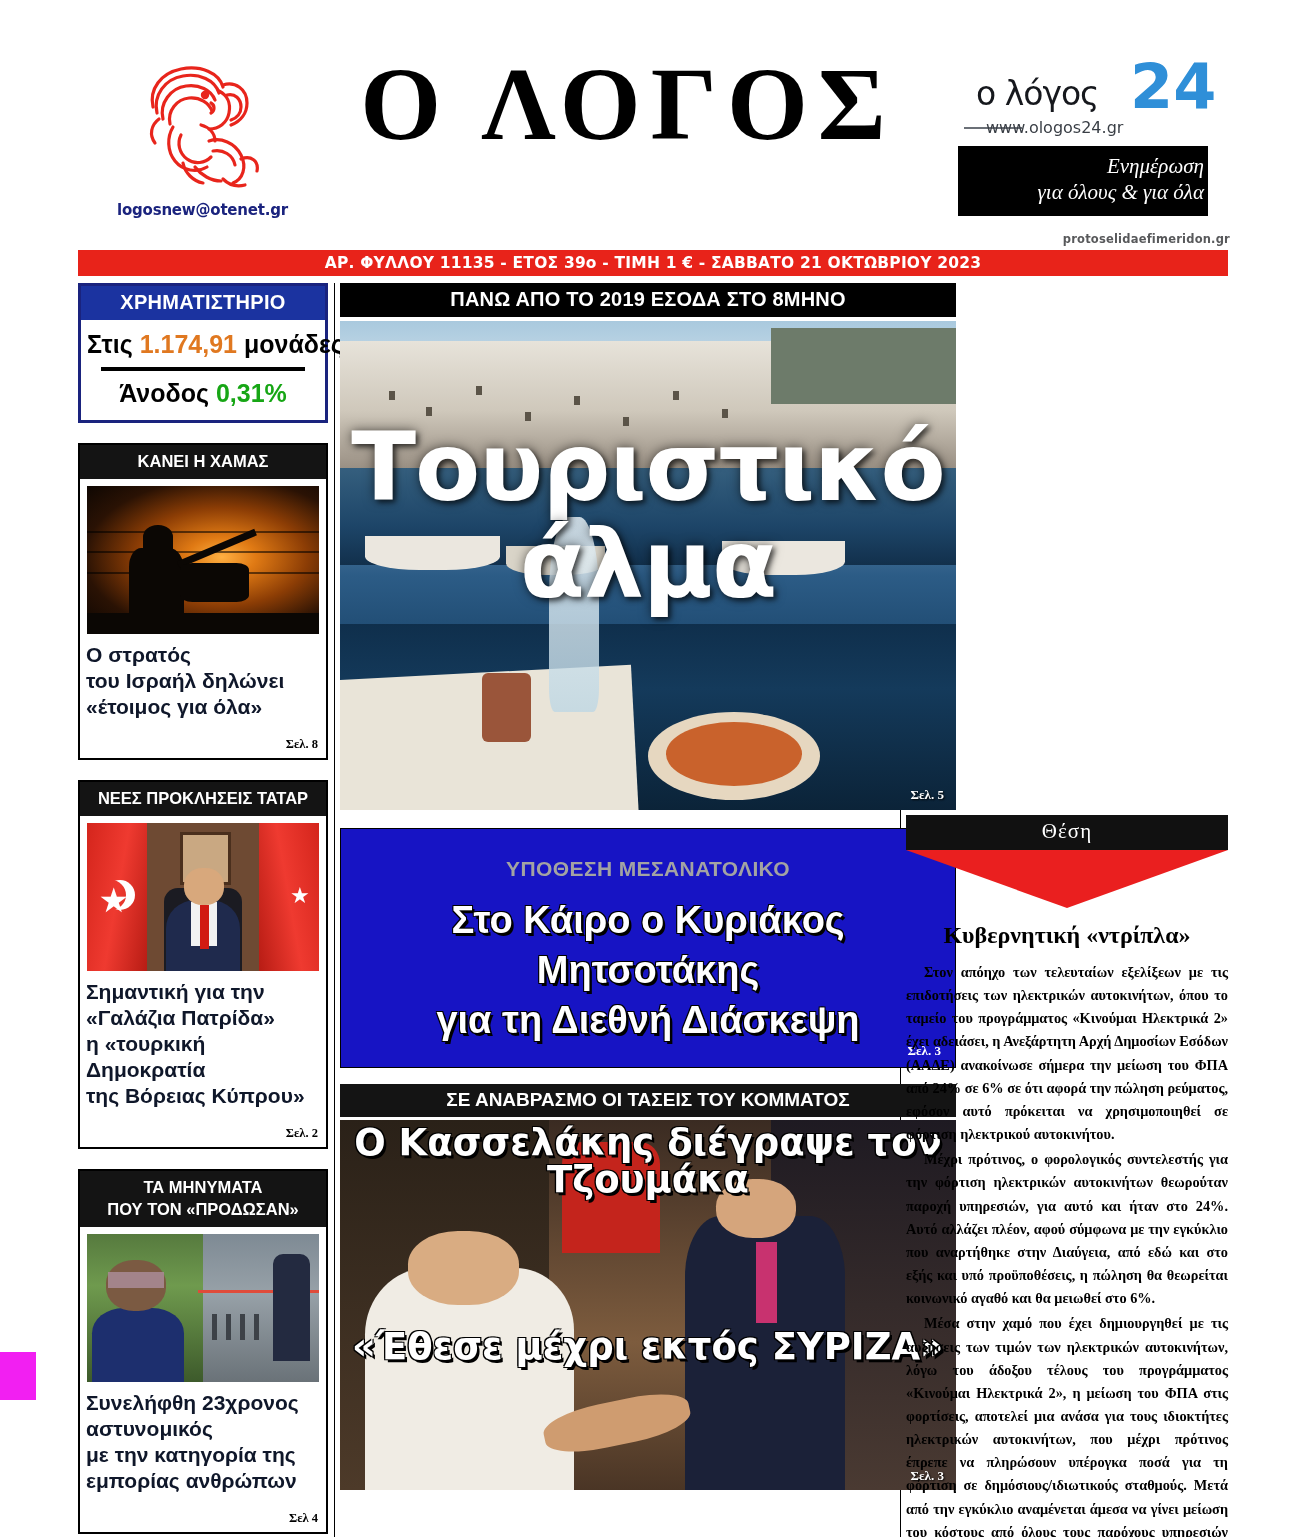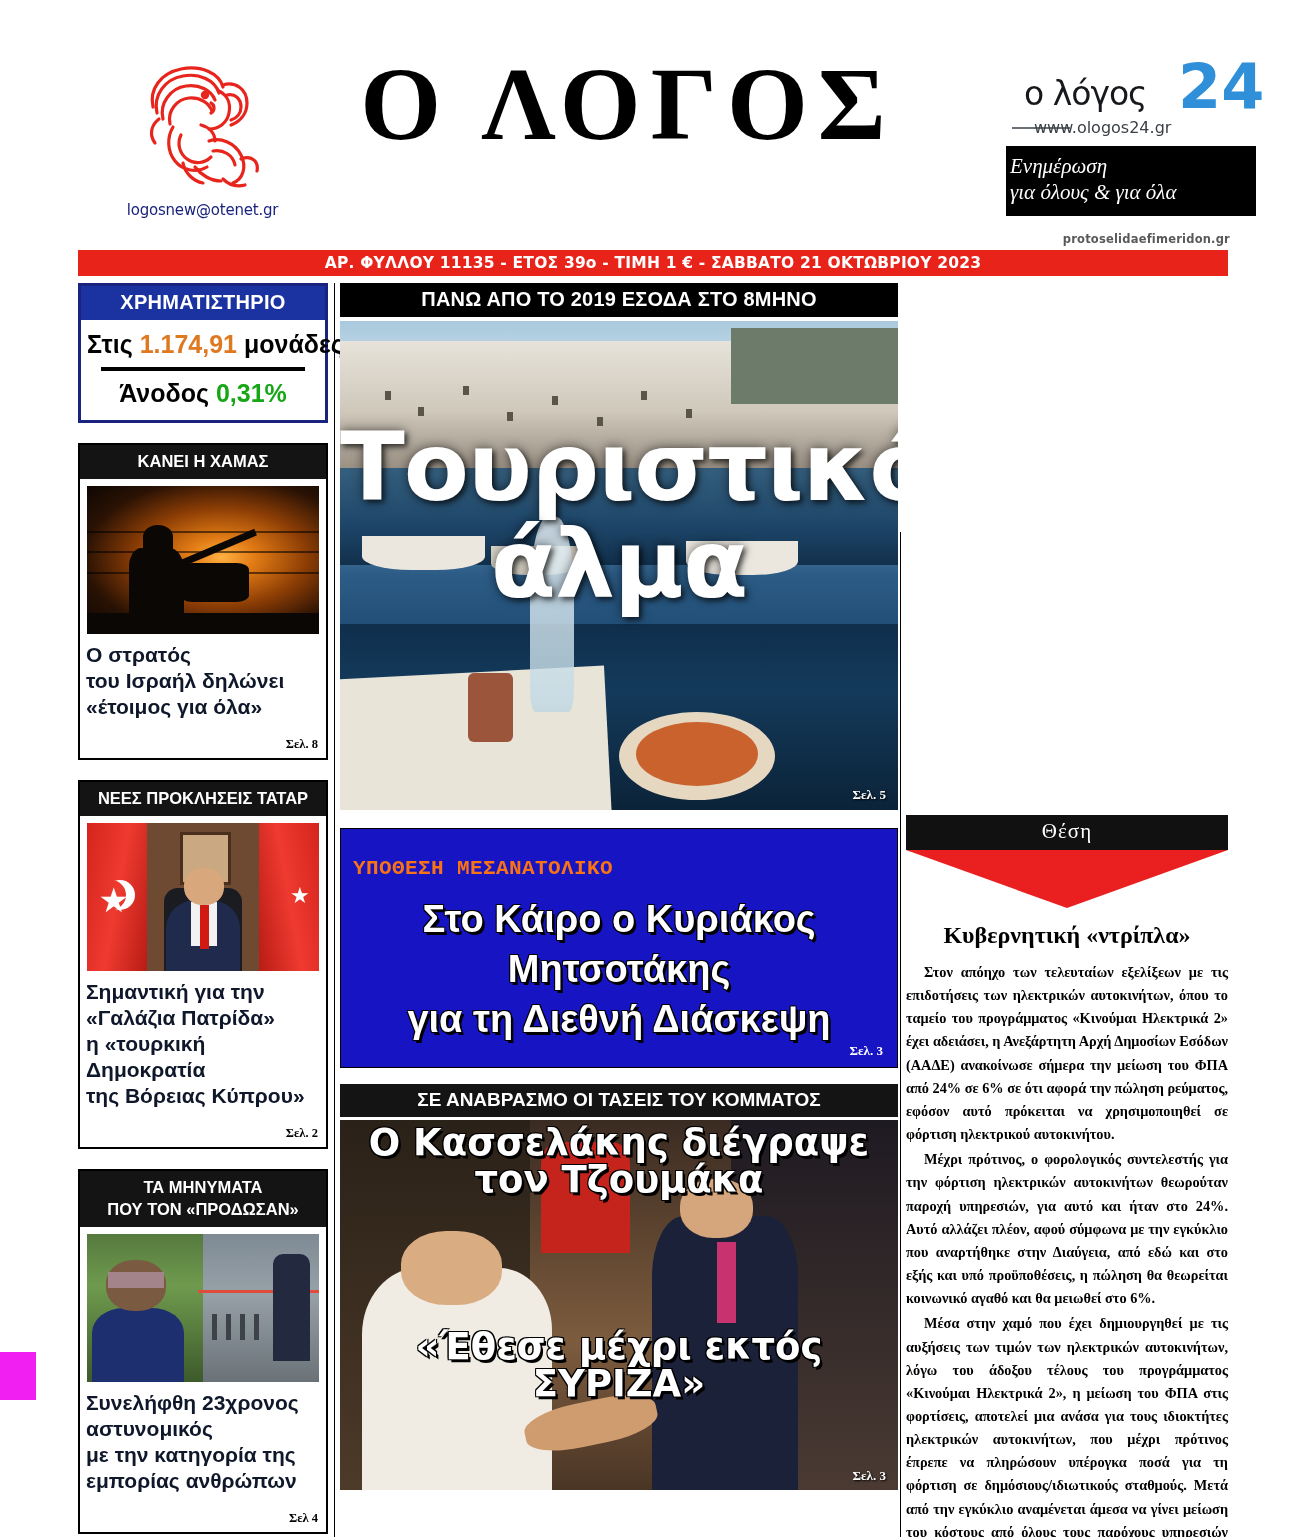--- a/index.html
+++ b/index.html
@@ -15,34 +15,34 @@
   .magenta-mark { position:absolute; left:0; top:1352px; width:36px; height:48px; background:#f21ff2; }
 
   
   .page { position:absolute; left:78px; top:0; width:1150px; height:1537px; }
 
   
   .masthead { position:relative; height:248px; }
 
   .logo-block { position:absolute; left:22px; top:55px; width:205px; text-align:center; }
   .logo-mark { width:160px; height:140px; margin:0 auto; position:relative; }
-  .logo-email { margin-top:6px; font-size:15px; font-weight:normal; color:#1a237e; letter-spacing:-0.2px; font-family:"DejaVu Sans", sans-serif; }
+  .logo-email { margin-top:6px; font-size:15px; font-weight:bold; color:#1a237e; letter-spacing:-0.2px; font-family:"DejaVu Sans", sans-serif; }
 
   .title-block { position:absolute; left:240px; top:52px; width:620px; text-align:center; }
   .paper-title {
     font-family:"Liberation Serif", serif;
     font-size:104px; font-weight:bold; line-height:1.0;
     letter-spacing:10px; color:#000;
   }
   .paper-sub {
     margin-top:16px; font-size:21.5px; font-weight:bold; letter-spacing:-0.1px; color:#000;
     font-family:"Liberation Sans", sans-serif;
   }
 
-  .brand-block { position:absolute; left:928px; top:60px; width:250px; text-align:left; }
+  .brand-block { position:absolute; left:880px; top:60px; width:250px; text-align:right; }
   .brand-logo { position:relative; height:80px; }
   .brand-logo-text { font-size:33px; color:#16181d; letter-spacing:-1px; font-family:"DejaVu Sans", sans-serif; position:absolute; left:18px; top:14px;}
   .brand-24 { position:absolute; left:172px; top:-4px; font-size:62px; font-weight:bold; color:#2f8fd8; font-family:"DejaVu Sans", sans-serif; line-height:1;}
   .brand-url { position:absolute; left:28px; top:58px; font-size:16px; color:#3a3f46; font-family:"DejaVu Sans", sans-serif;}
   .brand-rule { position:absolute; left:6px; top:67px; width:58px; height:2px; background:#6b7077; }
   .brand-slogan {
     margin-top:6px; background:#000; color:#fff; padding:8px 4px 11px;
     font-style:italic; font-size:21px; line-height:1.22;
     font-family:"Liberation Serif", serif;
   }
@@ -112,21 +112,21 @@
   .art-arrest .half-r { position:absolute; right:0; top:0; width:50%; height:100%;
     background:linear-gradient(180deg,#7e8a94 0%, #97a1a8 40%, #6a7278 100%); }
   .art-arrest .man-head { position:absolute; left:8%; top:18%; width:26%; height:34%; background:#7b5a42; border-radius:46%; }
   .art-arrest .man-body { position:absolute; left:2%; top:50%; width:40%; height:50%; background:#1d2f6e; border-radius:34% 34% 0 0; }
   .art-arrest .blur { position:absolute; left:9%; top:26%; width:24%; height:11%; background:rgba(170,140,150,.85); }
   .art-arrest .cop { position:absolute; right:4%; top:14%; width:16%; height:72%; background:#232a40; border-radius:10px 10px 0 0;}
   .art-arrest .tape { position:absolute; right:0; top:38%; width:52%; height:3px; background:#e04b3a; }
   .art-arrest .bollard { position:absolute; width:5px; height:26px; background:#3d4248; top:54%; }
 
   
-  .col-center { position:absolute; left:262px; top:0; width:558px; }
+  .col-center { position:absolute; left:262px; top:0; width:616px; }
 
   .lead-kicker {
     background:#000; color:#fff; text-align:center;
     font-size:20px; font-weight:bold; padding:5px 0 6px; letter-spacing:0.2px;
   }
   .lead-photo {
     position:relative; height:489px; margin-top:4px; overflow:hidden;
     background:linear-gradient(180deg,#a9c9de 0%, #cfe0ea 12%, #7fa3bf 28%, #2c5c86 52%, #133a5e 78%, #0d2742 100%);
   }
   .lead-town { position:absolute; left:0; top:4%; width:100%; height:26%;
@@ -149,21 +149,21 @@
   .lead-headline {
     position:absolute; left:0; top:98px; width:100%; text-align:center;
     color:#fff; font-size:95px; font-weight:bold; line-height:1.02;
     letter-spacing:-1px;
     text-shadow:0 0 12px rgba(0,0,0,.55), 3px 3px 5px rgba(0,0,0,.55);
     font-family:"DejaVu Sans", sans-serif;
   }
   .lead-page { position:absolute; right:12px; bottom:7px; color:#fff; font-size:13px; font-weight:bold; font-family:"Liberation Serif", serif; text-shadow:1px 1px 2px #000; }
 
   .blue-box { margin-top:18px; background:#1714c4; border:1px solid #000; padding:28px 12px 14px; position:relative; height:240px; }
-  .blue-kicker { text-align:left; color:#f97316; font-size:21px; font-weight:bold; letter-spacing:0.4px;font-family:Liberation Mono, monospace; }
+  .blue-kicker { text-align:center; color:#a3a3a3; font-size:21px; font-weight:bold; letter-spacing:0.4px; }
   .blue-title { margin-top:14px; text-align:center; color:#fff; font-size:38px; font-weight:bold; line-height:1.32; text-shadow:2.5px 2.5px 0 #000, -1px -1px 0 #000, 1px -1px 0 #000, -1px 1px 0 #000; }
   .blue-page { position:absolute; right:14px; bottom:8px; color:#fff; font-size:13px; font-weight:bold; font-family:"Liberation Serif", serif; }
 
   .syriza-kicker { margin-top:16px; background:#141414; color:#fff; text-align:center; font-size:19px; font-weight:bold; padding:5px 0 6px; }
   .syriza-photo { position:relative; height:370px; margin-top:3px; overflow:hidden;
     background:linear-gradient(180deg,#3a2b22 0%, #5d4430 30%, #7d5c3e 60%, #4a3525 100%); }
   .syriza-photo .crowdL { position:absolute; left:0; top:0; width:34%; height:100%; background:linear-gradient(180deg,#2a2118 0%, #4d3a29 100%); }
   .syriza-photo .crowdR { position:absolute; right:0; top:0; width:30%; height:100%; background:linear-gradient(180deg,#1e1a22 0%, #4a3a32 100%); }
   .syriza-photo .redshirt { position:absolute; left:36%; top:6%; width:16%; height:30%; background:#c4241c; border-radius:20% 20% 0 0; }
   .syriza-photo .manwhite { position:absolute; left:4%; top:40%; width:34%; height:60%; background:#f0ece4; border-radius:30% 28% 0 0; }

